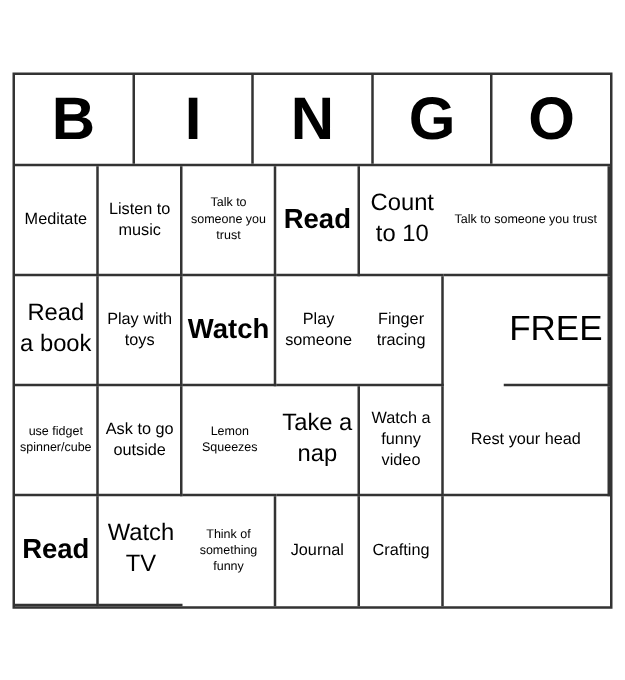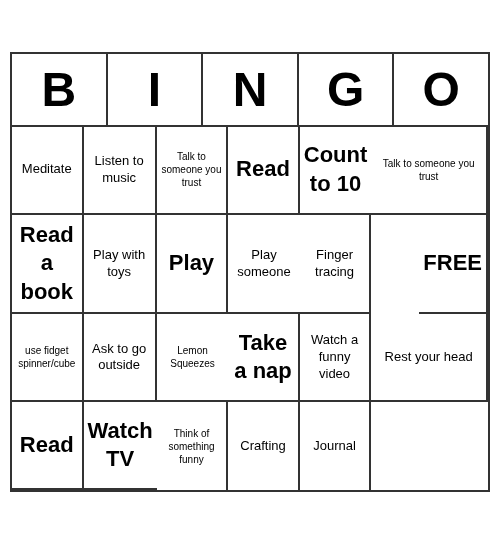--- a/index.html
+++ b/index.html
@@ -51,26 +51,26 @@
       border-right: none;
     }
     .bingo-cell:nth-child(n+21) {
       border-bottom: none;
     }
     .bingo-cell.large-text {
       font-size: 22px;
       font-weight: bold;
     }
     .bingo-cell.medium-text {
-      font-size: 22px;
-      font-weight: bold;
+      font-size: 19px;
+      font-weight: normal;
     }
     .bingo-cell.free {
-      font-size: 22px;
-      font-weight: bold;
+      font-size: 28px;
+      font-weight: normal;
       margin-left: 48px;
     }
     .bingo-cell.small-text {
       font-size: 10px;
     }
   </style>
 </head>
 <body>
 
 <div class="bingo-card">
@@ -83,29 +83,29 @@
     </div>
   <div class="bingo-grid">
   <div class="bingo-cell">Meditate</div>
       <div class="bingo-cell">Listen to music</div>
       <div class="bingo-cell small-text">Talk to someone you trust</div>
       <div class="bingo-cell large-text">Read</div>
       <div class="bingo-cell medium-text">Count to 10</div>
       <div class="bingo-cell small-text">Talk to someone you trust</div>
       <div class="bingo-cell medium-text">Read a book</div>
       <div class="bingo-cell">Play with toys</div>
-      <div class="bingo-cell large-text">Play</div>
+      <div class="bingo-cell large-text">Watch</div>
       <div class="bingo-cell">Play someone</div>
       <div class="bingo-cell">Finger tracing</div>
       <div class="bingo-cell free">FREE</div>
       <div class="bingo-cell small-text">use fidget spinner/cube</div>
       <div class="bingo-cell">Ask to go outside</div>
       <div class="bingo-cell small-text">Lemon Squeezes</div>
       <div class="bingo-cell medium-text">Take a nap</div>
       <div class="bingo-cell">Watch a funny video</div>
       <div class="bingo-cell">Rest your head</div>
       <div class="bingo-cell large-text">Read</div>
       <div class="bingo-cell medium-text">Watch TV</div>
       <div class="bingo-cell small-text">Think of something funny</div>
+      <div class="bingo-cell">Journal</div>
       <div class="bingo-cell">Crafting</div>
-      <div class="bingo-cell">Journal</div>
     </div>
 </div>
 
 </body></html>

